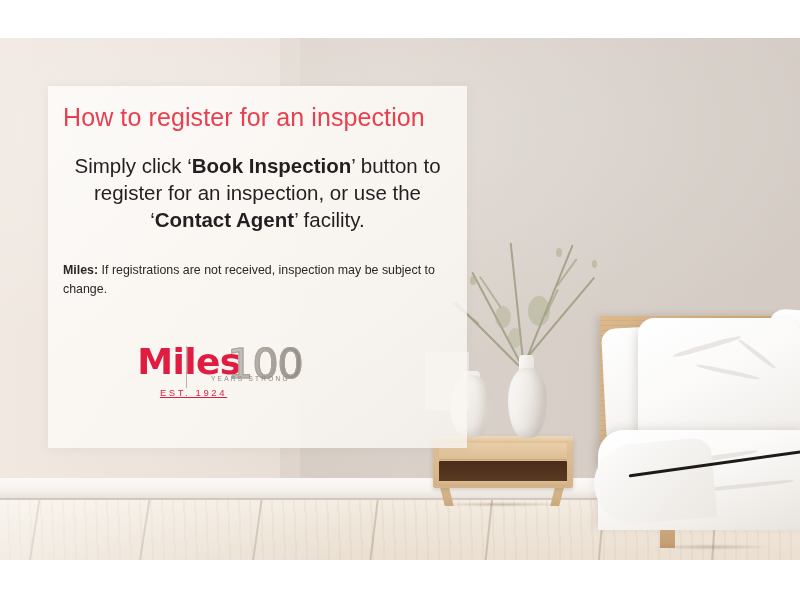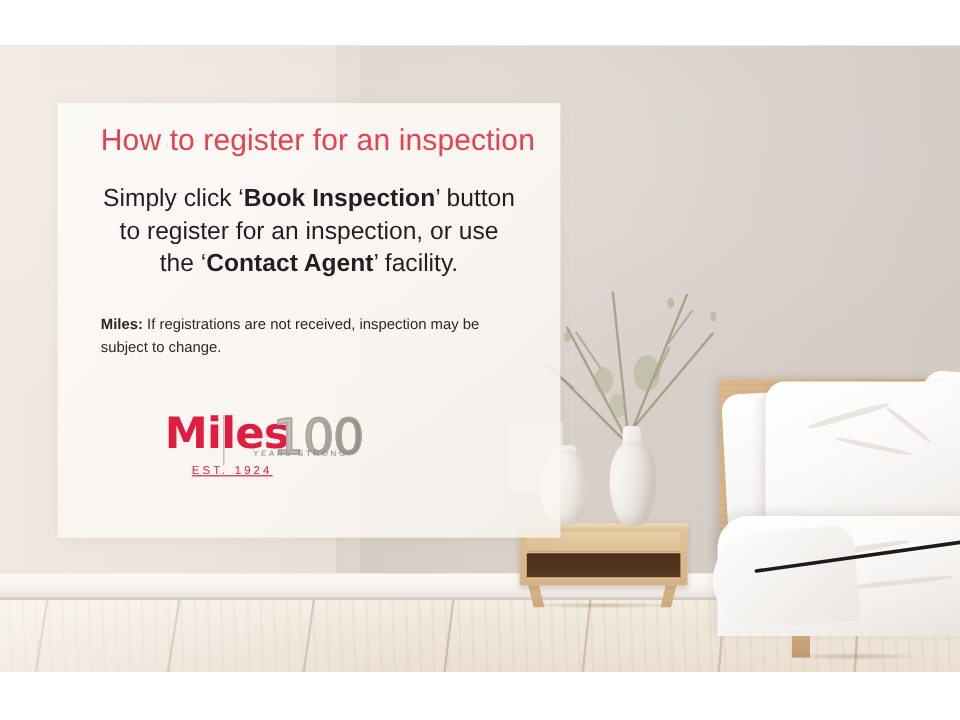--- a/index.html
+++ b/index.html
@@ -107,21 +107,21 @@
     border-radius:40px 18px 0 40px;
     background:linear-gradient(140deg,#fdfdfc,#ebe7e2);transform:rotate(-5deg);}
   .duvet-pipe{position:absolute;left:628px;top:424px;width:180px;height:3px;border-radius:2px;
     background:#1d1b1a;transform:rotate(-8deg);}
   .duvet-crease{position:absolute;background:rgba(206,199,191,.42);border-radius:40%;}
 
   
   .card{position:absolute;left:48px;top:86px;width:419px;height:362px;
     background:linear-gradient(135deg,rgba(252,250,247,.955) 0%,rgba(250,247,243,.93) 60%,rgba(248,245,241,.80) 100%);
     box-shadow:0 1px 10px rgba(140,125,112,.10);}
-  .card-inner{position:absolute;left:0;top:0;width:419px;height:362px;padding:18px 36px;box-sizing:border-box;}
+  .card-inner{position:absolute;left:0;top:0;width:419px;height:362px;padding:18px 15px;box-sizing:border-box;}
 
   .headline{color:#e8404f;font-size:25px;line-height:1.1;font-weight:400;letter-spacing:.1px;
     margin:0 0 20px 0;white-space:nowrap;}
   .lead{color:#231f20;font-size:20.5px;line-height:1.33;margin:0 0 28px 0;font-weight:400;text-align:center;}
   .lead b{font-weight:700;}
   .body-p{color:#2b2724;font-size:12.4px;line-height:1.52;margin:0 0 15px 0;}
   .body-p b{font-weight:700;}
 
   
   .logo{position:absolute;left:26px;top:258px;width:230px;height:80px;text-align:center;}

